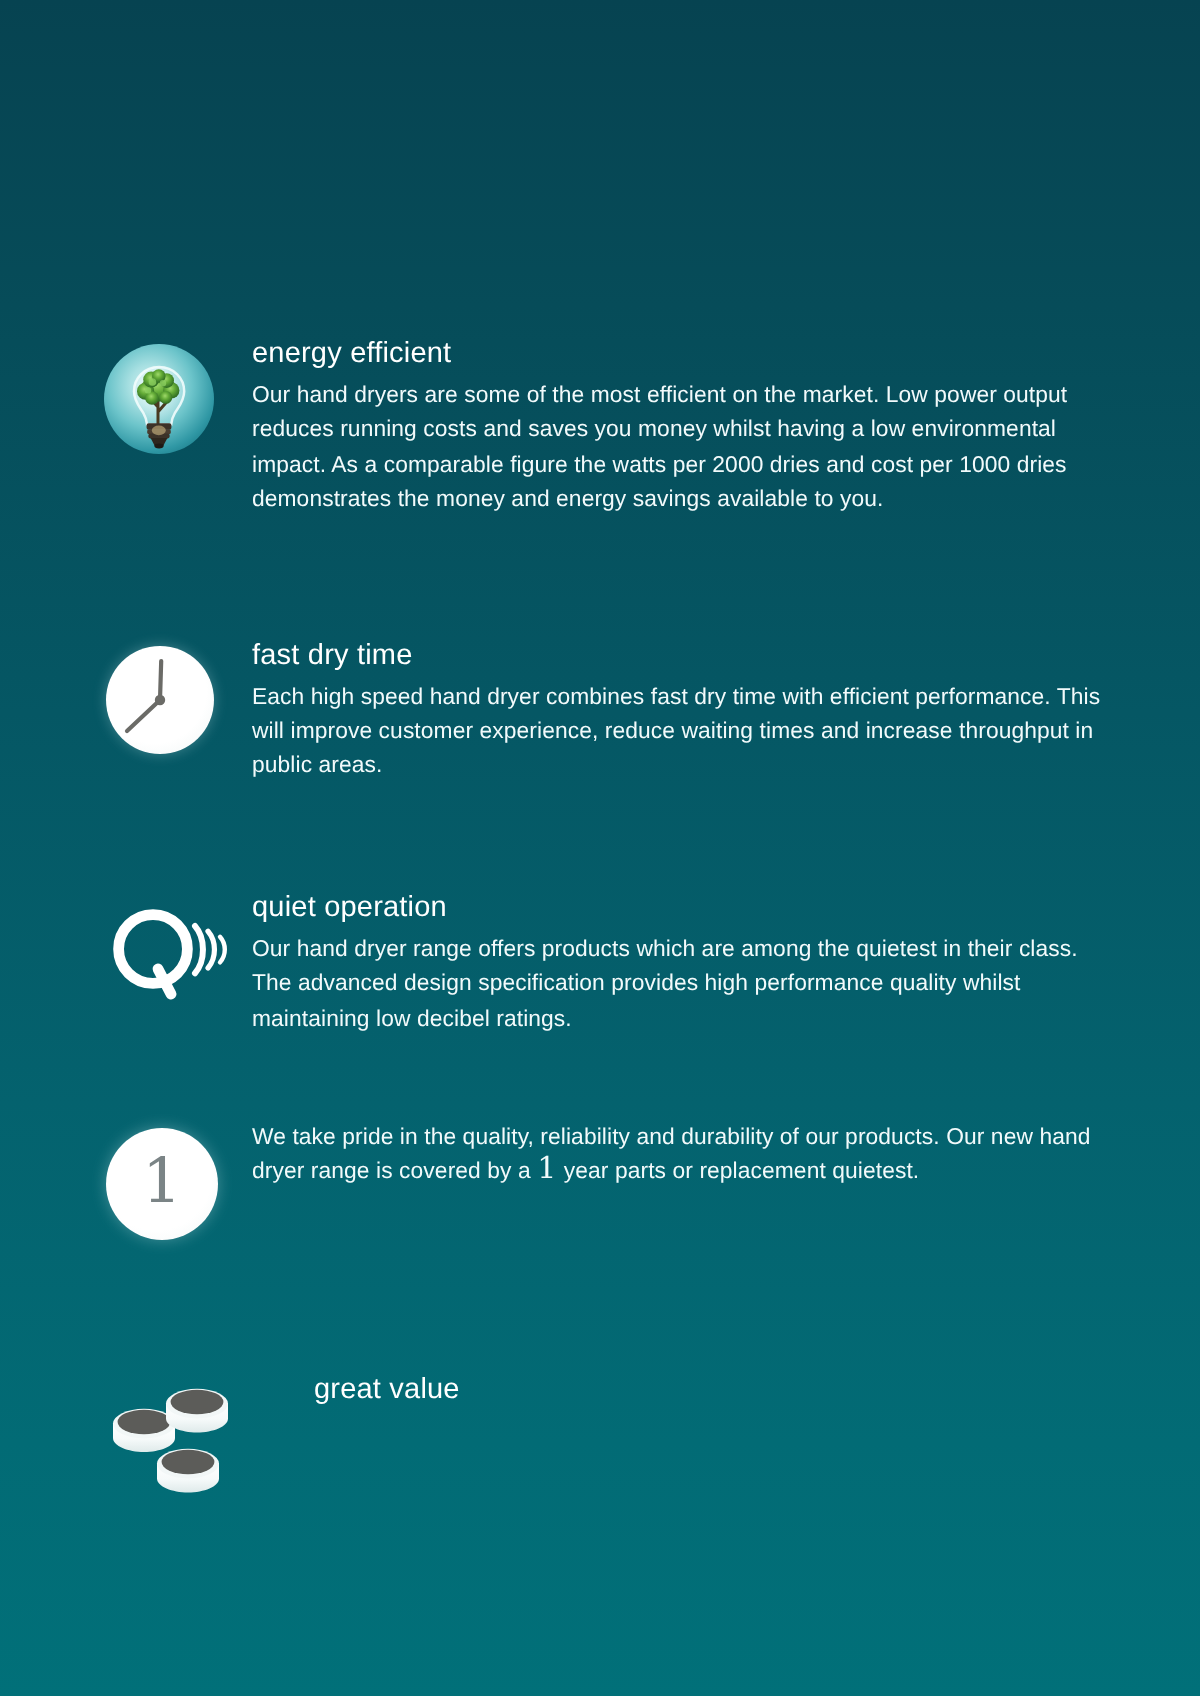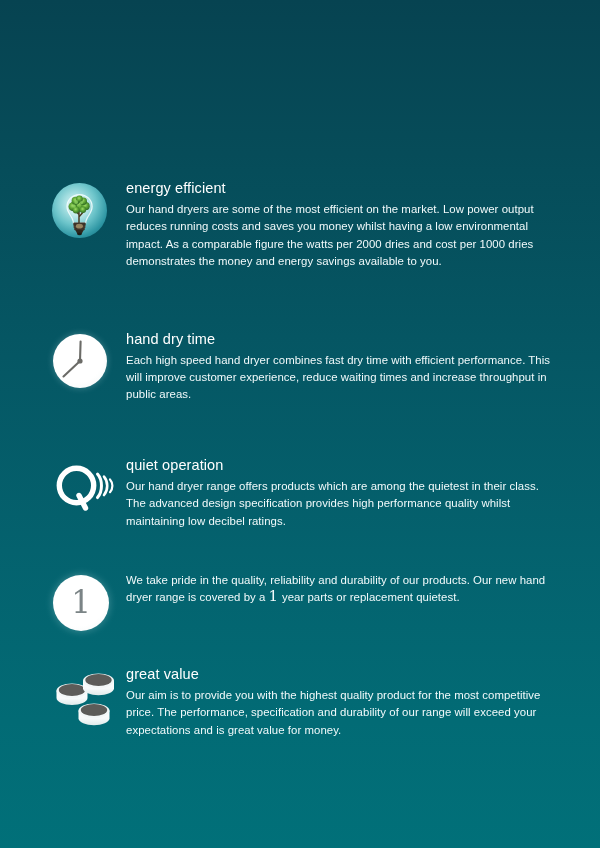--- a/index.html
+++ b/index.html
@@ -36,25 +36,25 @@
     width: 600px;
   }
 
   .feature {
     position: relative;
     display: block;
     min-height: 64px;
   }
 
   
-  .feature.f0 { margin-top: 11px; }
+  .feature.f0 { margin-top: 0px; }
   .feature.f1 { margin-top: 59px; }
   .feature.f2 { margin-top: 52px; }
   .feature.f3 { margin-top: 42px; }
-  .feature.f4 { margin-top: 29px; }
+  .feature.f4 { margin-top: 61px; padding-left: 31px; }
 
   .icon-wrap {
     position: absolute;
     left: 50px;
     top: 0;
     width: 66px;
     height: 66px;
   }
 
   .text-col {
@@ -211,21 +211,21 @@
         <div class="clock"></div>
         <svg width="66" height="66" viewBox="0 0 66 66" style="position:absolute;left:3px;top:4px;">
 
           <line x1="27" y1="27" x2="27.6" y2="7.5" stroke="#6b6b67" stroke-width="2.1" stroke-linecap="round"></line>
 
           <line x1="27" y1="27" x2="10.5" y2="42.5" stroke="#6b6b67" stroke-width="2.1" stroke-linecap="round"></line>
           <circle cx="27" cy="27" r="2.6" fill="#6b6b67"></circle>
         </svg>
       </div>
       <div class="text-col">
-        <div class="feature-title">hand dry time</div>
+        <div class="feature-title">fast dry time</div>
         <div class="feature-body">Each high speed hand dryer combines fast dry time with efficient performance. This will improve customer experience, reduce waiting times and increase throughput in public areas.</div>
       </div>
     </div>
 
     <div class="feature f2">
       <div class="icon-wrap">
         <svg width="70" height="66" viewBox="0 0 70 66" style="position:absolute;left:2px;top:2px;">
 
           <circle cx="24.5" cy="27.5" r="17.2" fill="none" stroke="#ffffff" stroke-width="5.4"></circle>
           <path d="M27.0 37.5 L33.5 50.0" stroke="#ffffff" stroke-width="5.4" stroke-linecap="round"></path>
@@ -277,18 +277,17 @@
 
           <g>
             <path d="M28.5 45.5 L28.5 53.2 C28.5 57.2 36.0 60.2 44.0 60.2 C52.0 60.2 59.5 57.2 59.5 53.2 L59.5 45.5 Z" fill="url(#coinside)"></path>
             <ellipse cx="44.0" cy="45.8" rx="15.5" ry="7.4" fill="#f2f7f7"></ellipse>
             <ellipse cx="44.0" cy="45.0" rx="13.2" ry="6.1" fill="#5c5c59"></ellipse>
           </g>
         </svg>
       </div>
       <div class="text-col">
         <div class="feature-title">great value</div>
-        <div class="feature-body">Our aim is to provide you with the highest quality product for the most competitive price. The performance, specification and durability of our range will exceed your expectations and is great value for money.</div>
       </div>
     </div>
 
   </div>
 </div>
 
 </body></html>

